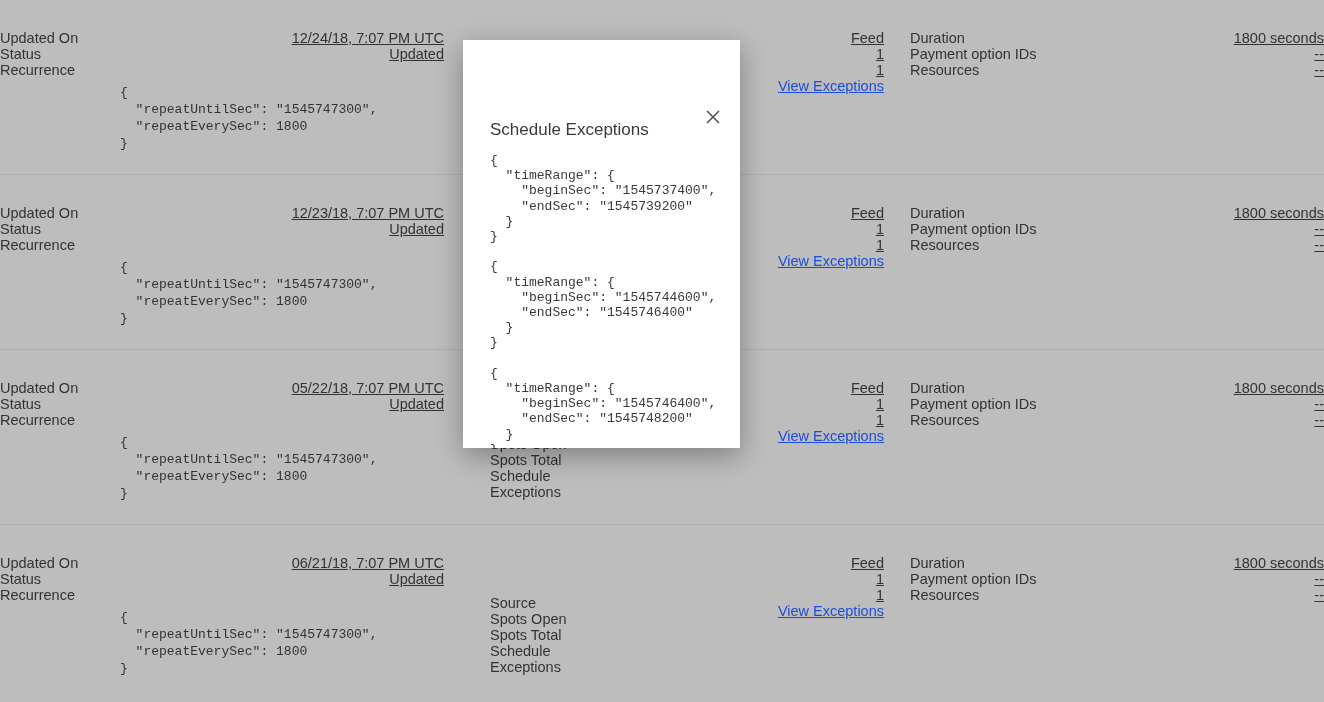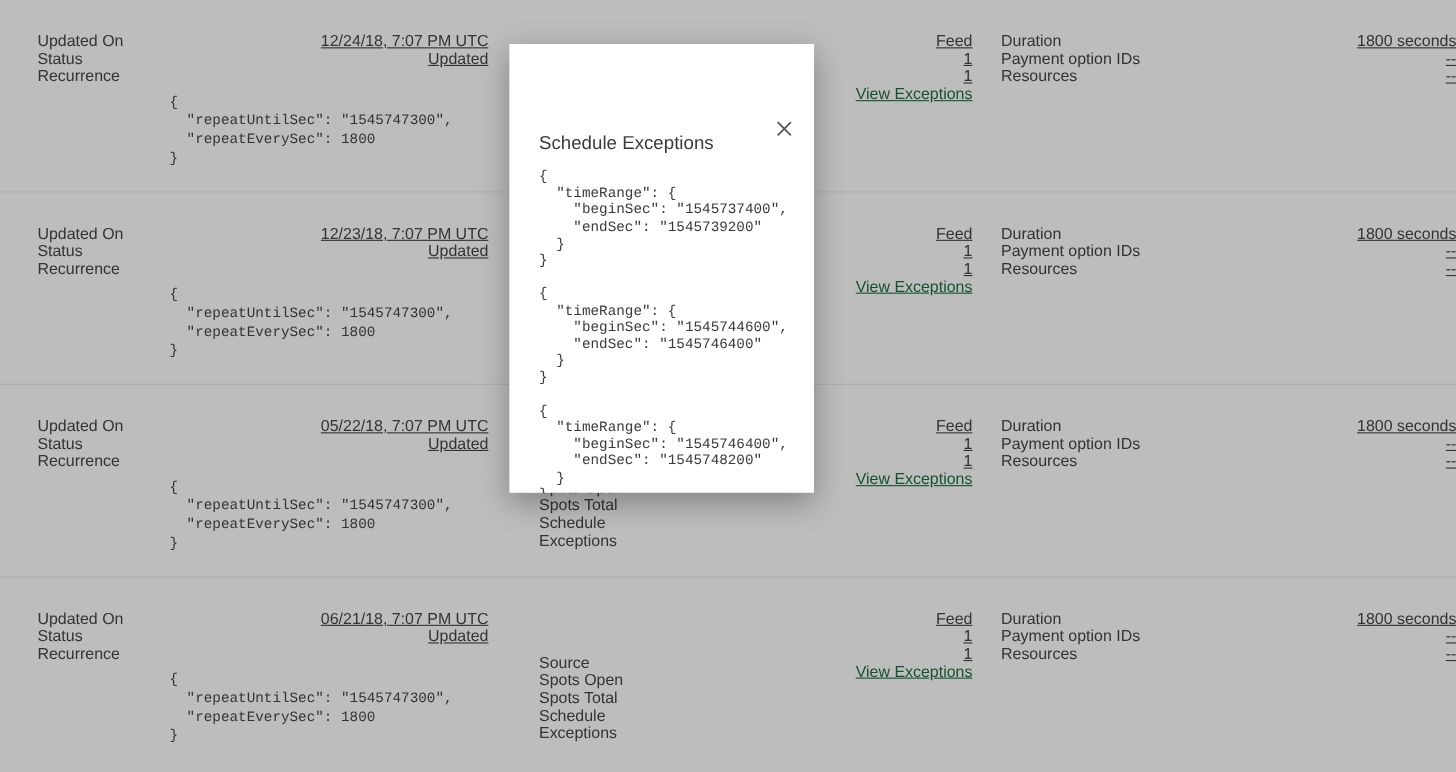--- a/index.html
+++ b/index.html
@@ -30,21 +30,21 @@
     border-bottom: 1px solid #b0b0b0;
     box-sizing: border-box;
   }
   .record-row:last-child { border-bottom: none; }
 
   .col {
     box-sizing: border-box;
     font-size: 14.5px;
     color: #333;
   }
-  .col-left  { width: 444px; padding-left: 34px; }
+  .col-left  { width: 444px; }
   .col-mid   { width: 440px; }
   .col-right { width: 440px; }
 
   .kv {
     display: flex;
     justify-content: space-between;
     line-height: 16px;
     margin-bottom: 0px;
     height: 16px;
   }
@@ -60,21 +60,21 @@
   .kv.two-line {
     height: 32px;
     align-items: flex-start;
   }
   .kv.two-line .k {
     line-height: 16px;
     width: 120px;
     white-space: normal;
   }
   .link {
-    color: #14532d;
+    color: #1d4ed8;
     cursor: pointer;
   }
   .json-block {
     font-family: "Liberation Mono", monospace;
     font-size: 13px;
     line-height: 17px;
     color: #333;
     white-space: pre;
     margin-top: 6px;
     padding-left: 120px;

